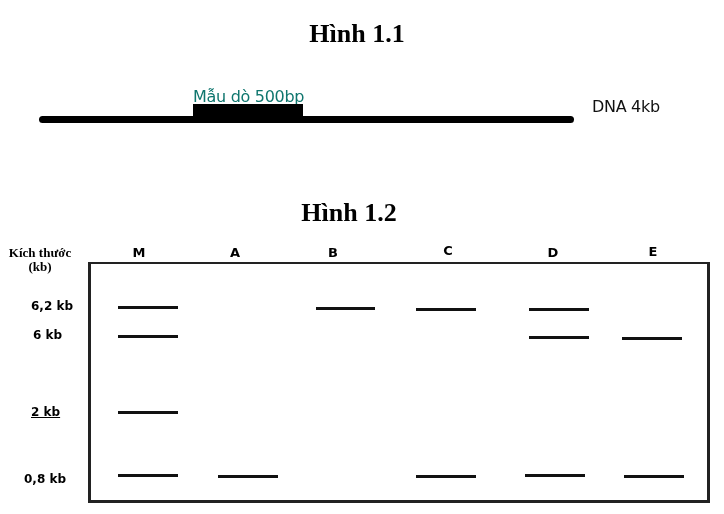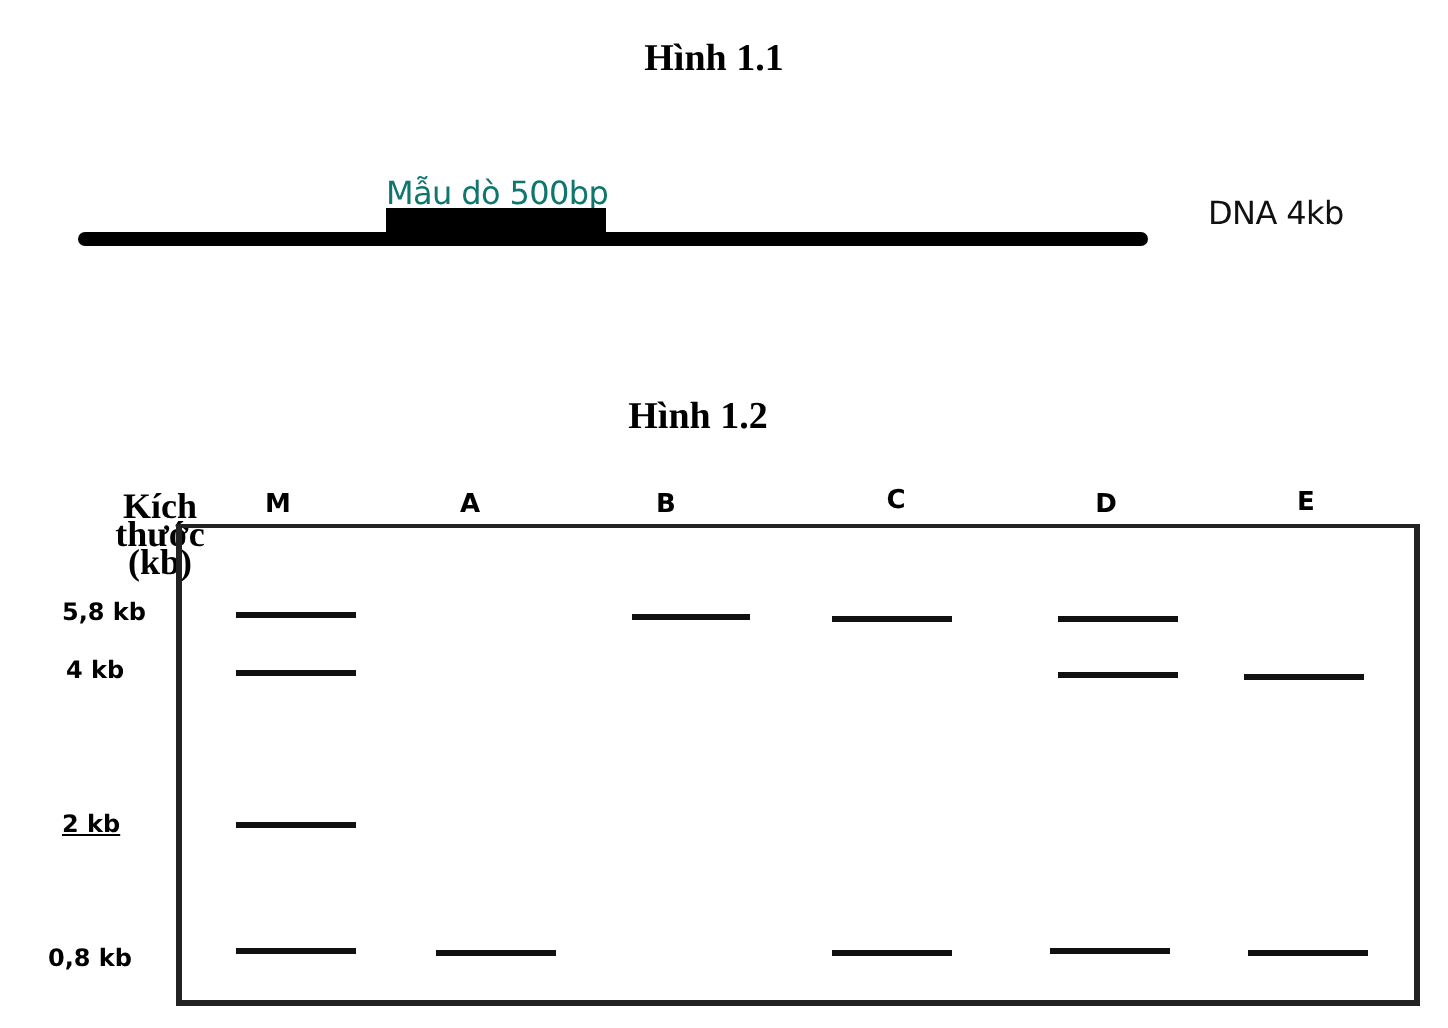--- a/index.html
+++ b/index.html
@@ -1,26 +1,26 @@
 <!DOCTYPE html>
 <html><head>
   <meta charset="utf-8">
   <style>
     html, body { margin: 0; padding: 0; background: #ffffff; }
     body { width: 724px; height: 514px; position: relative; overflow: hidden; font-family: "Liberation Sans", sans-serif; color: #000; }
-    .fig-title { position: absolute; font-family: "Liberation Serif", serif; font-weight: bold; font-size: 19px; text-align: center; width: 200px; }
+    .fig-title { position: absolute; font-family: "Liberation Serif", serif; font-weight: bold; font-size: 26px; text-align: center; width: 200px; }
     #title1 { left: 257px; top: 19px; }
     #title2 { left: 249px; top: 198px; }
 
     .dna-line { position: absolute; left: 39px; top: 116px; width: 535px; height: 7px; background: #000; border-radius: 4px; }
     .probe-box { position: absolute; left: 193px; top: 104px; width: 110px; height: 16px; background: #000; }
     .probe-label { position: absolute; left: 193px; top: 87px; font-family: "DejaVu Sans", sans-serif; font-size: 16px; color: #0f766e; letter-spacing: -0.3px; }
-    .dna-label { position: absolute; left: 592px; top: 97px; font-family: "DejaVu Sans", sans-serif; font-size: 16px; color: #111; letter-spacing: -0.3px; margin-left: 12px; }
+    .dna-label { position: absolute; left: 592px; top: 97px; font-family: "DejaVu Sans", sans-serif; font-size: 16px; color: #111; letter-spacing: -0.3px; }
 
-    .size-head { position: absolute; left: 4px; top: 246px; font-family: "Liberation Serif", serif; font-weight: bold; font-size: 18px; text-align: center; line-height: 14px; width: 72px; margin-left: 40px; }
+    .size-head { position: absolute; left: 4px; top: 246px; font-family: "Liberation Serif", serif; font-weight: bold; font-size: 13px; text-align: center; line-height: 14px; width: 72px; }
     .lane-label { position: absolute; top: 245px; font-family: "DejaVu Sans", sans-serif; font-weight: bold; font-size: 13px; width: 30px; text-align: center; }
 
     .gel { position: absolute; left: 88px; top: 262px; width: 616px; height: 236px; border: 3px solid #222; border-top-width: 2px; border-bottom-width: 3px; }
     .size-label { position: absolute; font-family: "DejaVu Sans", sans-serif; font-weight: bold; font-size: 12px; white-space: nowrap; }
     .band { position: absolute; height: 3px; background: #111; }
   </style>
 </head>
 <body>
 
 <div id="title1" class="fig-title">Hình 1.1</div>
@@ -36,22 +36,22 @@
   <div>(kb)</div>
 </div>
 
 <div class="lane-label" style="left:124px;">M</div>
 <div class="lane-label" style="left:220px;">A</div>
 <div class="lane-label" style="left:318px;">B</div>
 <div class="lane-label" style="left:433px; top:243px;">C</div>
 <div class="lane-label" style="left:538px;">D</div>
 <div class="lane-label" style="left:638px; top:244px;">E</div>
 
-<div class="size-label" style="left:31px; top:299px;">5,8 kb</div>
-<div class="size-label" style="left:33px; top:328px;">4 kb</div>
+<div class="size-label" style="left:31px; top:299px;">6,2 kb</div>
+<div class="size-label" style="left:33px; top:328px;">6 kb</div>
 <div class="size-label" style="left:31px; top:405px;text-decoration:underline;">2 kb</div>
 <div class="size-label" style="left:24px; top:472px;">0,8 kb</div>
 
 <div class="gel"></div>
 
 <div class="band" style="left:118px; top:306px; width:60px;"></div>
 <div class="band" style="left:118px; top:335px; width:60px;"></div>
 <div class="band" style="left:118px; top:411px; width:60px;"></div>
 <div class="band" style="left:118px; top:474px; width:60px;"></div>
 

